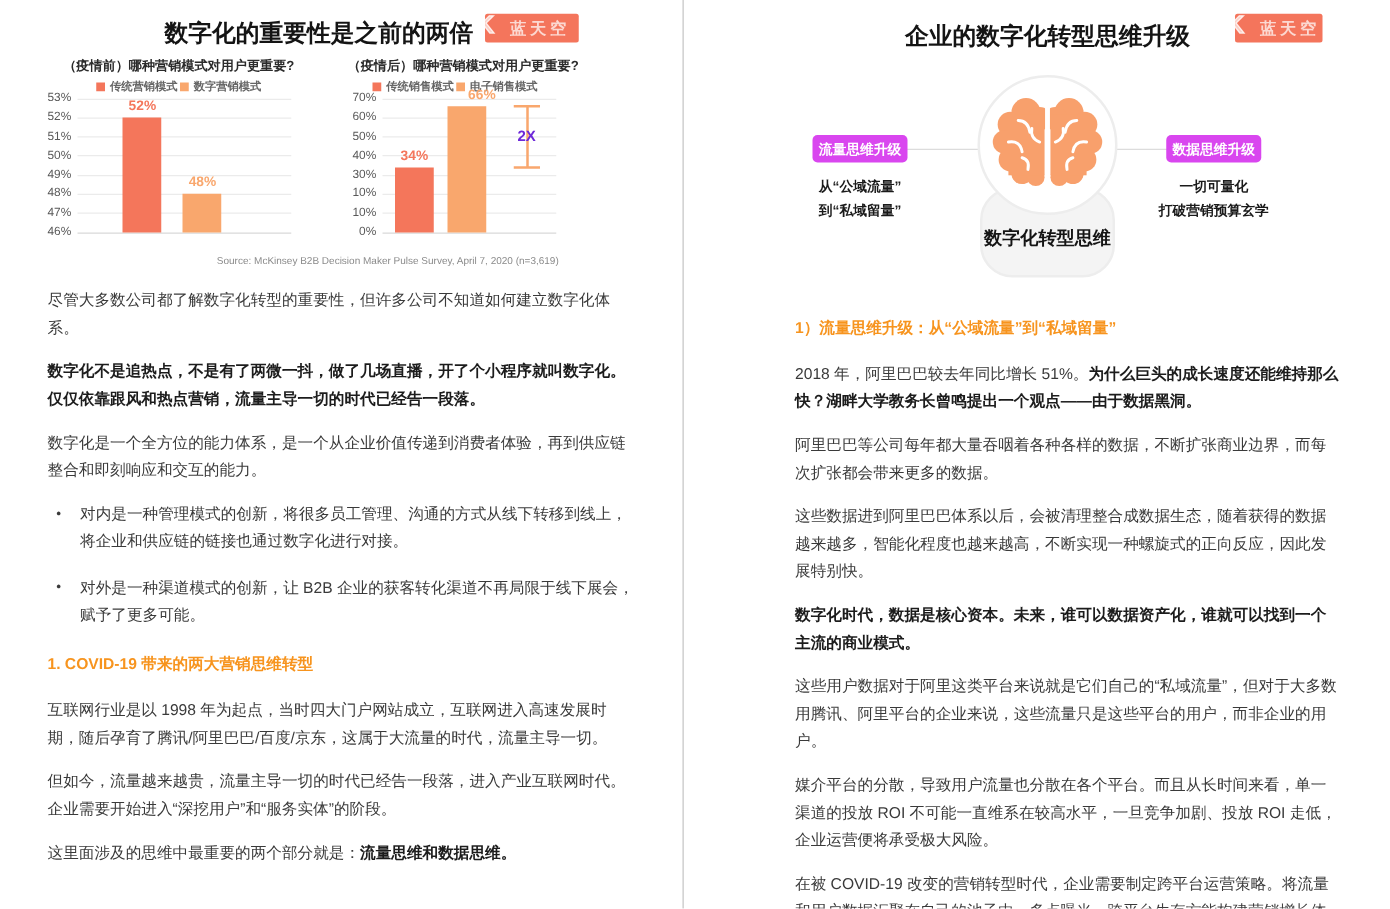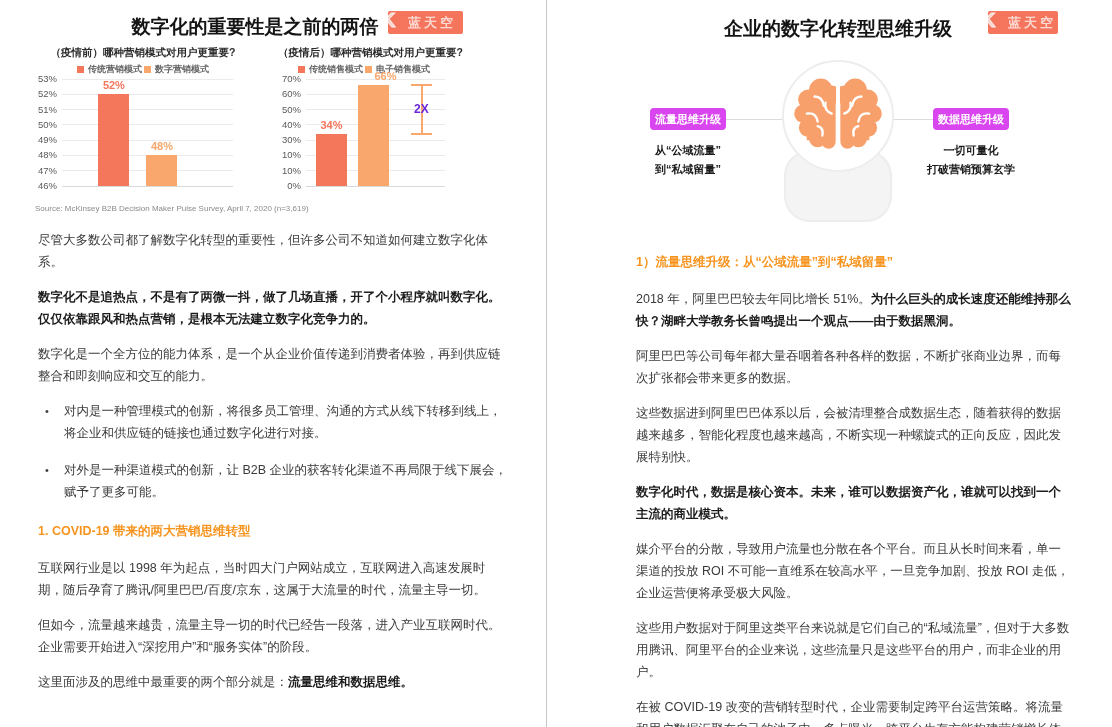--- a/index.html
+++ b/index.html
@@ -28,21 +28,21 @@
   .legend-swatch{width:7px;height:7px;display:inline-block;}
   .c-plot{position:absolute;top:33px;height:107px;}
   .gridline{position:absolute;left:0;right:0;height:1px;background:#ebebeb;}
   .gridline.base{background:#d9d9d9;}
   .ytick{position:absolute;width:30px;text-align:right;font-size:9.5px;color:#595959;}
   .bar{position:absolute;bottom:0;}
   .bar-label{position:absolute;font-size:11px;font-weight:700;white-space:nowrap;transform:translateX(-50%);}
   .ann-line{position:absolute;width:2px;}
   .ann-cap{position:absolute;height:2px;}
   .ann-label{position:absolute;font-size:12px;font-weight:700;}
-  .source{position:absolute;left:35px;top:204px;width:412px;text-align:left;font-size:8px;color:#8a8a8a;}
+  .source{position:absolute;left:35px;top:204px;width:412px;text-align:right;font-size:8px;color:#8a8a8a;}
 
   
   .body-text{position:absolute;font-size:12.5px;line-height:22px;color:#3a3a3a;}
   .body-text p{margin:0 0 13px 0;}
   p.bold{font-weight:700;color:#1c1c1c;}
   p.heading{color:#F7941E;font-weight:700;margin:17px 0 15px 0;}
   span.b{font-weight:700;color:#1c1c1c;}
   .bullet{display:flex;margin:0 0 15px 0;}
   .bullet .dot{width:26px;padding-left:7px;box-sizing:border-box;font-size:11px;}
   .bullet .btxt{flex:1;}
@@ -153,21 +153,21 @@
           <div class="ann-cap" style="left: 105px; width: 21px; top: calc(5.71429% - 1px); background: rgb(249, 167, 109);"></div>
           <div class="ann-cap" style="left: 105px; width: 21px; top: calc(51.4286% - 1px); background: rgb(249, 167, 109);"></div>
           <div class="ann-label" style="left: 108px; top: calc(28.5714% - 8px); color: #6d28d9;">2X</div>
         </div>
     </div>
 
     <div class="source">Source: McKinsey B2B Decision Maker Pulse Survey, April 7, 2020 (n=3,619)</div>
 
     <div id="left-body" class="body-text" style="left:38px;top:229px;width:472px;">
         <p class="normal"><span>尽管大多数公司都了解数字化转型的重要性，但许多公司不知道如何建立数字化体系。</span></p>
-        <p class="bold"><span>数字化不是追热点，不是有了两微一抖，做了几场直播，开了个小程序就叫数字化。仅仅依靠跟风和热点营销，是根本无法建立数字化竞争力的。</span></p>
+        <p class="bold"><span>数字化不是追热点，不是有了两微一抖，做了几场直播，开了个小程序就叫数字化。仅仅依靠跟风和热点营销，流量主导一切的时代已经告一段落。</span></p>
         <p class="normal"><span>数字化是一个全方位的能力体系，是一个从企业价值传递到消费者体验，再到供应链整合和即刻响应和交互的能力。</span></p>
         <div class="bullet">
           <span class="dot">•</span>
           <span class="btxt"><span>对内是一种管理模式的创新，将很多员工管理、沟通的方式从线下转移到线上，将企业和供应链的链接也通过数字化进行对接。</span></span>
         </div>
         <div class="bullet">
           <span class="dot">•</span>
           <span class="btxt"><span>对外是一种渠道模式的创新，让 B2B 企业的获客转化渠道不再局限于线下展会，赋予了更多可能。</span></span>
         </div>
         <p class="heading"><span>1. COVID-19 带来的两大营销思维转型</span></p>
@@ -211,38 +211,39 @@
             <path d="M34 68 q8 2 6 12"></path>
             <path d="M44 38 q-2 10 8 14"></path>
             <path d="M90 30 q-10 0 -12 12"></path>
             <path d="M100 52 q-12 -2 -14 10"></path>
             <path d="M86 68 q-8 2 -6 12"></path>
             <path d="M76 38 q2 10 -8 14"></path>
           </g>
           <rect x="57.5" y="6" width="5" height="92" fill="#ffffff"></rect>
         </svg>
       </div>
+      <div class="center-label">数字化转型思维</div>
 
       <div class="badge badge-left">流量思维升级</div>
       <div class="badge badge-right">数据思维升级</div>
 
       <div class="caption cap-left">
         <div>从“公域流量”</div>
         <div>到“私域留量”</div>
       </div>
       <div class="caption cap-right">
         <div>一切可量化</div>
         <div>打破营销预算玄学</div>
       </div>
     </div>
 
     <div id="right-body" class="body-text" style="left:88px;top:234px;width:436px;">
         <p class="heading"><span>1）流量思维升级：从“公域流量”到“私域留量”</span></p>
         <p class="normal"><span>2018 年，阿里巴巴较去年同比增长 51%。</span><span class="b">为什么巨头的成长速度还能维持那么快？湖畔大学教务长曾鸣提出一个观点——由于数据黑洞。</span></p>
         <p class="normal"><span>阿里巴巴等公司每年都大量吞咽着各种各样的数据，不断扩张商业边界，而每次扩张都会带来更多的数据。</span></p>
         <p class="normal"><span>这些数据进到阿里巴巴体系以后，会被清理整合成数据生态，随着获得的数据越来越多，智能化程度也越来越高，不断实现一种螺旋式的正向反应，因此发展特别快。</span></p>
         <p class="bold"><span>数字化时代，数据是核心资本。未来，谁可以数据资产化，谁就可以找到一个主流的商业模式。</span></p>
+        <p class="normal"><span>这些用户数据对于阿里这类平台来说就是它们自己的“私域流量”，但对于大多数用腾讯、阿里平台的企业来说，这些流量只是这些平台的用户，而非企业的用户。</span></p>
         <p class="normal"><span>媒介平台的分散，导致用户流量也分散在各个平台。而且从长时间来看，单一渠道的投放 ROI 不可能一直维系在较高水平，一旦竞争加剧、投放 ROI 走低，企业运营便将承受极大风险。</span></p>
-        <p class="normal"><span>这些用户数据对于阿里这类平台来说就是它们自己的“私域流量”，但对于大多数用腾讯、阿里平台的企业来说，这些流量只是这些平台的用户，而非企业的用户。</span></p>
         <p class="normal"><span>在被 COVID-19 改变的营销转型时代，企业需要制定跨平台运营策略。将流量和用户数据汇聚在自己的池子中，多点曝光、跨平台生存方能构建营销增长体系。</span></p>
       </div>
   </div>
 </div>
 
 </body></html>

